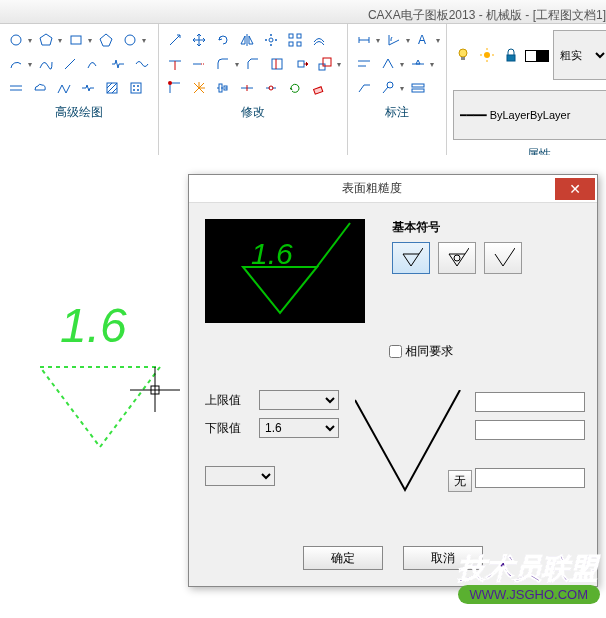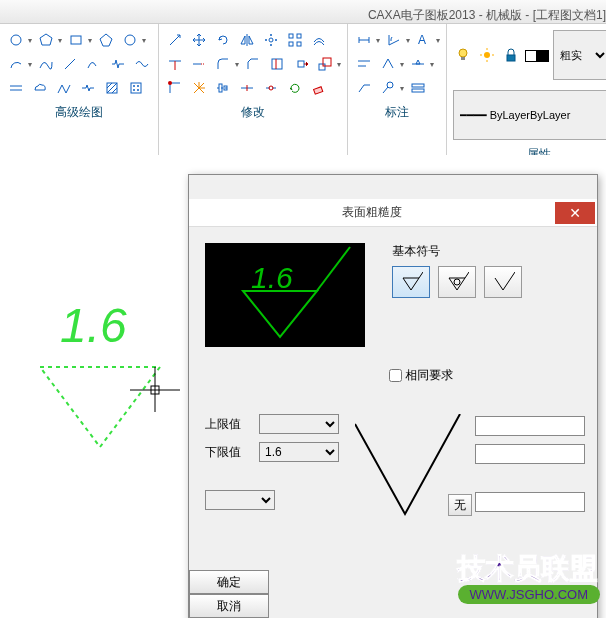--- a/index.html
+++ b/index.html
@@ -14,49 +14,49 @@
     .ribbon-btn svg { width: 16px; height: 16px; }
     .ribbon-label { text-align: center; color: #0c4a6e; padding: 4px 0 2px 0; font-size: 12px; }
     .dd { font-size: 8px; color: #666; margin-left: -2px; }
     
     .prop-select { font-size: 11px; padding: 17px 2px; border: 1px solid #aaa; }
     .color-swatch { width: 12px; height: 12px; display: inline-block; vertical-align: middle; }
     
     .canvas-area { position: absolute; top: 155px; left: 0; right: 0; bottom: 0; background: #fff; }
     
     .dialog { position: absolute; top: 174px; left: 188px; width: 410px; background: #f0f0f0; border: 1px solid #888; box-shadow: 2px 2px 8px rgba(0,0,0,0.3); }
-    .dialog-titlebar { display: flex; background: #fff; border-bottom: 1px solid #ddd; height: 28px; align-items: center; margin-top: 24px; }
+    .dialog-titlebar { display: flex; background: #fff; border-bottom: 1px solid #ddd; height: 28px; align-items: center; }
     .dialog-title { flex: 1; text-align: center; color: #333; }
     .dialog-close { width: 40px; height: 22px; background: #c84031; color: #fff; display: flex; align-items: center; justify-content: center; margin-right: 2px; cursor: pointer; font-size: 14px; }
     .dialog-body { padding: 16px; }
     
     .preview-box { width: 160px; height: 104px; background: #000; display: inline-block; vertical-align: top; position: relative; }
     
     .symbol-group { display: inline-block; vertical-align: top; margin-left: 24px; }
-    .symbol-label { margin-bottom: 6px; }
+    .symbol-label { margin-bottom: 6px; font-weight: bold; }
     .symbol-buttons { display: flex; gap: 8px; }
     .symbol-btn { width: 38px; height: 32px; border: 1px solid #999; background: linear-gradient(#fff,#e8e8e8); display: flex; align-items: center; justify-content: center; cursor: pointer; }
     .symbol-btn.selected { border: 1px solid #3e7ab8; background: linear-gradient(#eaf3fb,#cde4f7); }
     
     .checkbox-row { margin-top: 20px; margin-left: 184px; }
     .checkbox-row input { vertical-align: middle; }
     
     .params { margin-top: 30px; position: relative; height: 130px; }
     .param-row { display: flex; align-items: center; margin-bottom: 8px; }
     .param-label { width: 54px; }
     .param-select { width: 80px; border: 1px solid #888; font-size: 12px; padding: 1px; }
     .param-input { width: 110px; border: 1px solid #888; font-size: 12px; padding: 2px; position: absolute; }
     .vee-svg { position: absolute; left: 150px; top: 0; }
     .none-btn { position: absolute; left: 243px; top: 80px; width: 24px; height: 22px; border: 1px solid #999; background: linear-gradient(#fff,#e4e4e4); text-align: center; line-height: 20px; cursor: pointer; }
     
-    .dialog-buttons { display: flex; justify-content: center; padding: 10px 0 16px 0; flex-direction: column; }
+    .dialog-buttons { display: flex; justify-content: center; gap: 20px; padding: 10px 0 16px 0; }
     .dlg-btn { width: 80px; height: 24px; border: 1px solid #888; background: linear-gradient(#fff,#e4e4e4); cursor: pointer; font-size: 12px; }
     
     .watermark { position: absolute; right: 6px; bottom: 14px; pointer-events: none; }
-    .wm-text { font-size: 28px; font-weight: bold; color: #4c1d95; -webkit-text-stroke: 1px #fff; }
+    .wm-text { font-size: 28px; font-weight: bold; color: #4c1d95; font-style: italic; -webkit-text-stroke: 1px #fff; }
     .wm-url { background: #5ab030; color: #4c1d95; font-size: 13px; padding: 2px 12px; border-radius: 10px; display: inline-block; margin-top: -4px; }
     
     .ghost-symbol { position: absolute; top: 282px; left: 20px; }
   </style>
 </head>
 <body>
 
 <div class="titlebar">
   <span>CAXA电子图板2013 - 机械版 - [工程图文档1]</span>
 </div>

